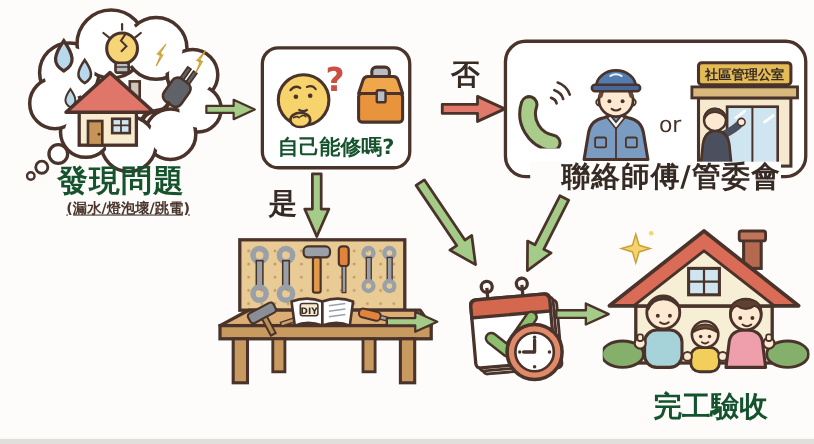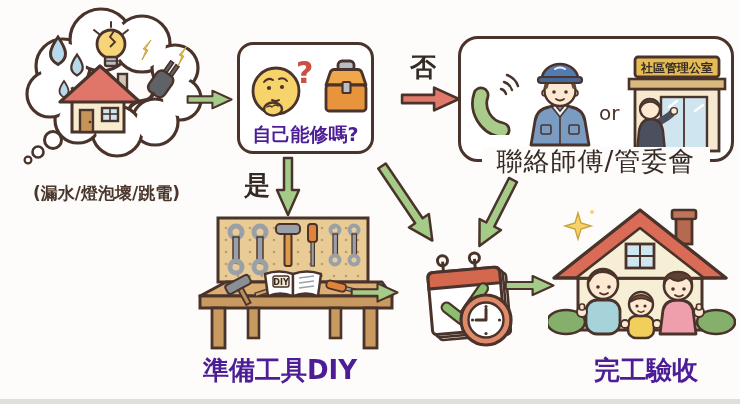--- a/index.html
+++ b/index.html
@@ -10,38 +10,38 @@
   #canvas{
     position:relative;
     width:740px;height:404px;
     background:#fdfcfa;
     overflow:hidden;
     color:#362a24;
   }
   .abs{position:absolute;}
   .caption{
     font-weight:700;
-    color:#4c1d95;
+    color:#14532d;
     text-align:center;
     letter-spacing:1px;
     line-height:1.1;
   }
   .box{
     position:absolute;
     background:#ffffff;
     border:3.5px solid #4a332a;
     box-sizing:border-box;
   }
   #decision-box{border-radius:16px;}
   #contact-box{border-radius:20px;}
   .box-caption{
     position:absolute;
-    font-weight:400;
+    font-weight:700;
     color:#362a24;
-    text-align:center;
+    text-align:right;
     background:#fdfcfa;
     letter-spacing:1px;
     z-index:3;
     line-height:1.1;
   }
   svg{display:block;}
   svg text{font-family:"DejaVu Sans",sans-serif;}
   .yn{font-weight:700;font-size:26px;color:#362a24;}
   #bottom-strip{
     left:0;bottom:0;width:740px;height:5px;
@@ -116,21 +116,22 @@
         <rect x="-4.5" y="-25" width="3.6" height="13" fill="#5f6368" stroke="#4a332a" stroke-width="1.6"></rect>
         <rect x="2" y="-25" width="3.6" height="13" fill="#5f6368" stroke="#4a332a" stroke-width="1.6"></rect>
         <rect x="-9" y="-13" width="19" height="25" rx="6" fill="#5f6368" stroke="#4a332a" stroke-width="2.4"></rect>
         <path d="M0 12 C3 24 -13 24 -11 38" fill="none" stroke="#4a332a" stroke-width="4" stroke-linecap="round"></path>
       </g>
       <path d="M124 56 L130 46 H126.5 L133 36 L125 45 H128.5 Z" fill="#f2cf4e" stroke="#caa23c" stroke-width="1"></path>
       <path d="M160 62 L166 52 H162.5 L169 42 L161 51 H164.5 Z" fill="#f2cf4e" stroke="#caa23c" stroke-width="1"></path>
     </g>
   </svg>
 
-  <div class="abs caption" style="left:4px;top:184px;width:205px;font-size:17px;letter-spacing:0;color:#4a362c;">(漏水/燈泡壞/跳電)</div>
+  <div class="abs caption" style="left:20px;top:150px;width:180px;font-size:28px;">發現問題</div>
+  <div class="abs caption" style="left:14px;top:184px;width:205px;font-size:13px;letter-spacing:0;color:#4a362c;text-decoration:underline;">(漏水/燈泡壞/跳電)</div>
 
   <svg class="abs" style="left:186px;top:86px;" width="48" height="27" viewBox="0 0 60 28">
     <polygon points="2,10 33,10 33,3 57,14 33,25 33,18 2,18" fill="#a5cb88" stroke="#4a332a" stroke-width="2.5" stroke-linejoin="round"></polygon>
   </svg>
 
   <div class="box" id="decision-box" style="left:237px;top:42px;width:137px;height:112px;">
     <svg class="abs" style="left:6px;top:8px;" width="72" height="72" viewBox="0 0 72 72">
       <circle cx="30" cy="38" r="23" fill="#f6d36b" stroke="#4a332a" stroke-width="2.8"></circle>
       <path d="M18 29 q4 -5 9 -2" fill="none" stroke="#4a332a" stroke-width="2" stroke-linecap="round"></path>
       <path d="M33 26 q5 -2 8 2" fill="none" stroke="#4a332a" stroke-width="2" stroke-linecap="round"></path>
@@ -274,21 +275,20 @@
         <line x1="103" y1="68" x2="118" y2="66"></line>
         <line x1="103" y1="73" x2="118" y2="71"></line>
         <line x1="103" y1="78" x2="118" y2="76"></line>
       </g>
     </g>
     <g transform="translate(148,78) rotate(14)">
       <rect x="-18" y="-4" width="20" height="8" rx="3.5" fill="#e2833c" stroke="#4a332a" stroke-width="1.8"></rect>
       <rect x="2" y="-1.7" width="16" height="3.4" fill="#9aa0a8" stroke="#4a332a" stroke-width="1.2"></rect>
     </g>
   </svg>
-  <div class="abs caption" style="left:190px;top:356px;width:180px;font-size:26px;letter-spacing:0;">準備工具DIY</div>
 
   <svg class="abs" style="left:350px;top:279px;" width="50" height="27" viewBox="0 0 60 28">
     <polygon points="2,10 33,10 33,3 57,14 33,25 33,18 2,18" fill="#a5cb88" stroke="#4a332a" stroke-width="2.5" stroke-linejoin="round"></polygon>
   </svg>
 
   <svg class="abs" style="left:410px;top:240px;" width="108" height="108" viewBox="0 0 108 108">
     <g transform="rotate(-5 54 60)">
       <rect x="26" y="36" width="72" height="62" rx="4" fill="#ffffff" stroke="#4a332a" stroke-width="2.6"></rect>
       <rect x="23" y="33" width="72" height="62" rx="4" fill="#ffffff" stroke="#4a332a" stroke-width="2.6"></rect>
       <rect x="20" y="30" width="72" height="62" rx="4" fill="#ffffff" stroke="#4a332a" stroke-width="3"></rect>

